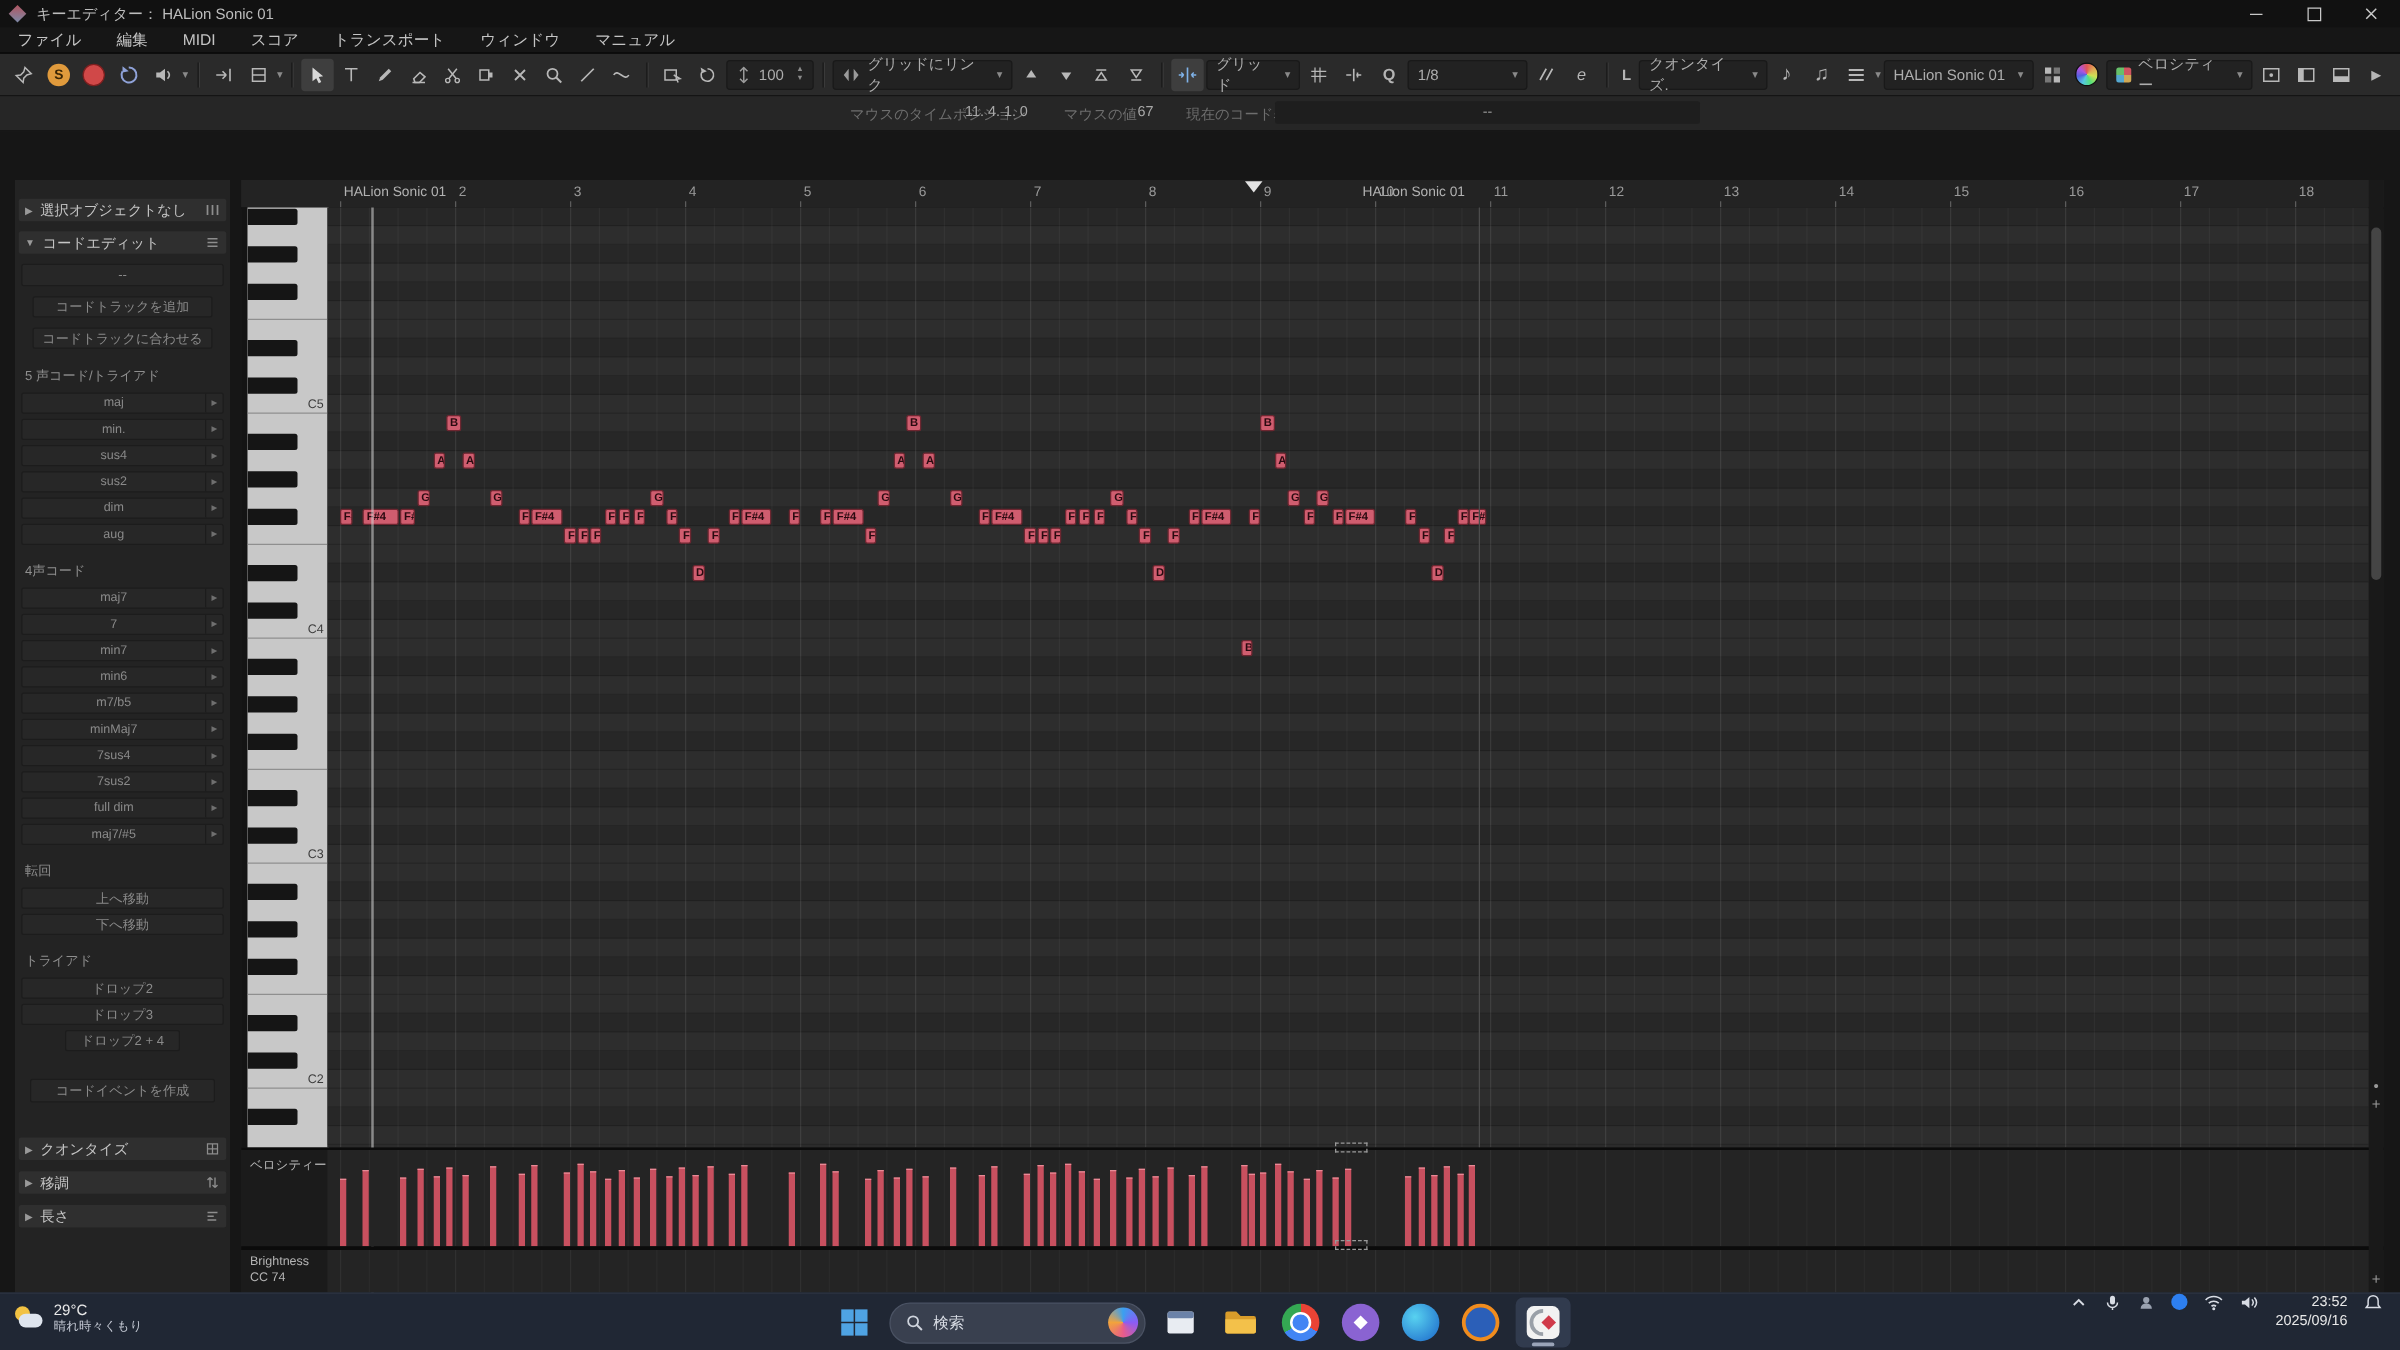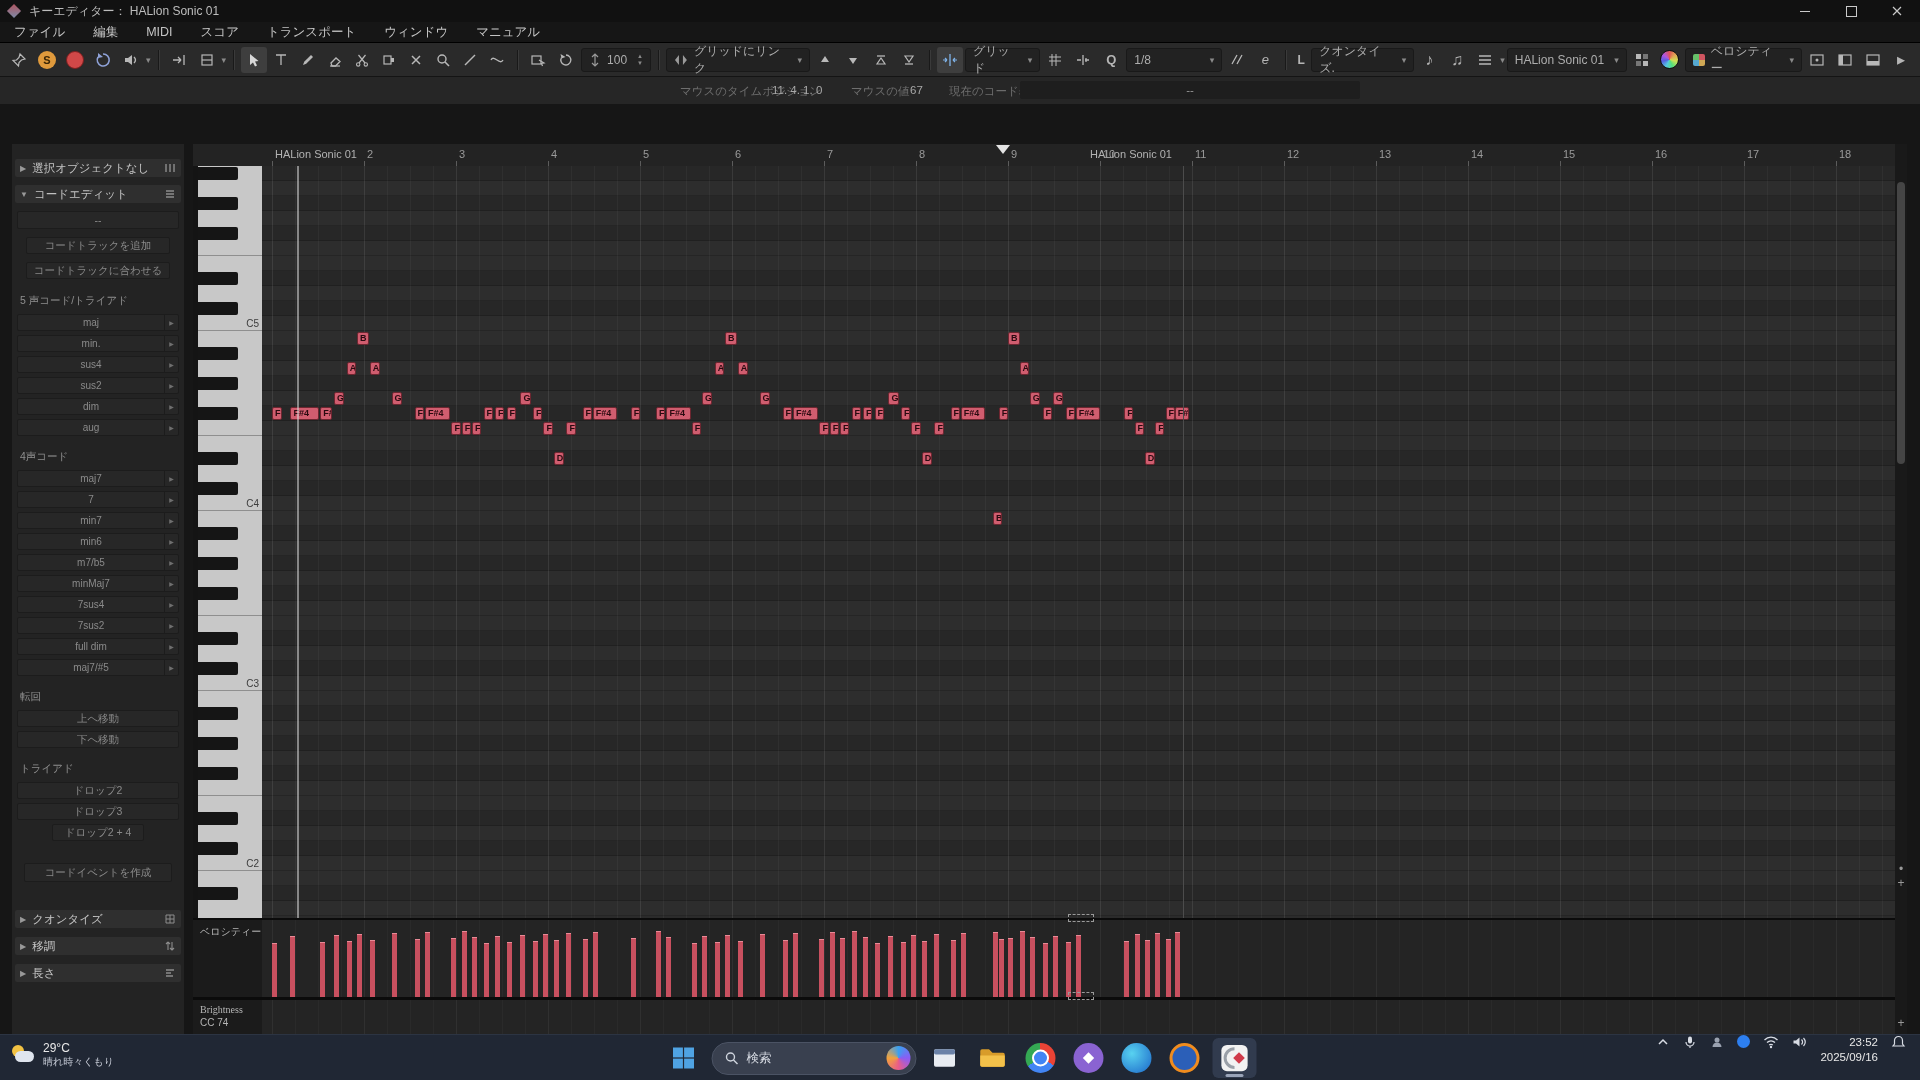--- a/index.html
+++ b/index.html
@@ -803,21 +803,21 @@
         <div class="note" style="left: 912.75px; top: 241px; width: 13.8px;">F#4</div>
       </div>
   </div>
   <div id="part-end-line" style="left: 1182.8px;"></div>
   <div id="ruler-marker" style="left: 996.4px;"></div>
   <div id="cursor-line" style="left: 297.3px;"></div>
 
   <div id="lane-divider1"></div>
   <div id="lane-labels">
     <div style="position:absolute;left:7px;top:5px;">ベロシティー</div>
-    <div style="position:absolute;left:7px;top:84px;font-family:Liberation Serif, serif;">Brightness</div>
+    <div style="position:absolute;left:7px;top:84px;">Brightness</div>
     <div style="position:absolute;left:7px;top:97px;">CC 74</div>
   </div>
   <div id="vel-lane">
     <div id="vel-lines" style="position:absolute;inset:0;">
         <div class="vline" style="left: 10px; background: rgba(255, 255, 255, 0.06);"></div>
         <div class="vline" style="left: 33px; background: rgba(255, 255, 255, 0.03);"></div>
         <div class="vline" style="left: 56px; background: rgba(255, 255, 255, 0.03);"></div>
         <div class="vline" style="left: 79px; background: rgba(255, 255, 255, 0.03);"></div>
         <div class="vline" style="left: 102px; background: rgba(255, 255, 255, 0.06);"></div>
         <div class="vline" style="left: 125px; background: rgba(255, 255, 255, 0.03);"></div>

